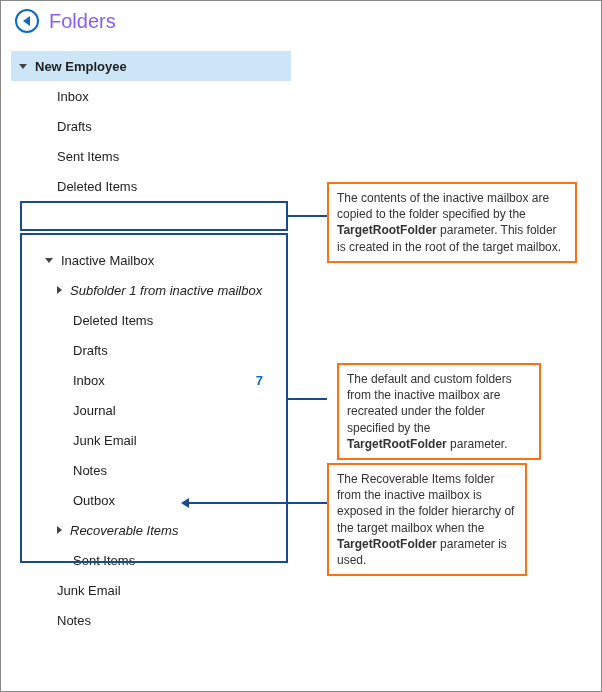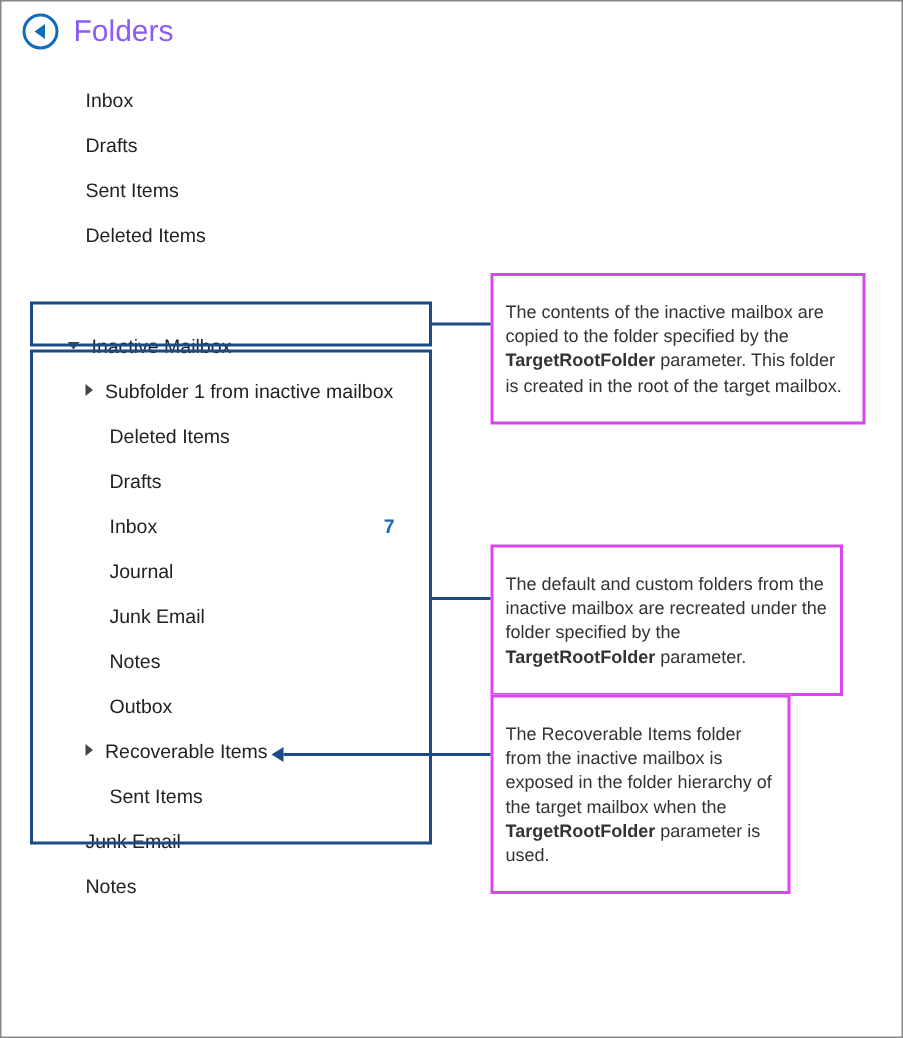--- a/index.html
+++ b/index.html
@@ -72,39 +72,39 @@
   }
   .selected {
     background: #cde6f7;
   }
   .bold { font-weight: 600; }
   .pad0 { padding-left: 22px; } 
   .pad0 .tri { margin-left: -14px; }
   .pad1 { padding-left: 46px; }
   .pad1t { padding-left: 34px; margin-top: 44px; } 
   .pad2 { padding-left: 62px; }
-  .pad2t { padding-left: 46px; } 
+  .pad2t { padding-left: 46px; font-style: italic; } 
   .count {
     margin-left: auto;
     margin-right: 28px;
     color: #0f6cbd;
     font-weight: 600;
   }
   .box1 {
     position: absolute;
     border: 2px solid #1a4a8a;
     pointer-events: none;
   }
   .callout {
     position: absolute;
-    border: 2px solid #d946ef;
+    border: 2px solid #f97316;
     background: #fff;
     font-size: 12px;
     line-height: 1.35;
-    padding: 16px 8px;
+    padding: 6px 8px;
     color: #333;
   }
   .callout b { font-weight: 700; }
   .connector {
     position: absolute;
     height: 2px;
     background: #1a4a8a;
     pointer-events: none;
   }
   .arrowhead-left {
@@ -123,20 +123,24 @@
 
   <div class="header">
     <div class="back-circle">
       <div class="back-arrow"></div>
     </div>
     <div class="header-title">Folders</div>
   </div>
 
   <div class="left-pane">
 
+    <div class="row selected bold pad0">
+      <span class="tri tri-down"></span>
+      <span>New Employee</span>
+    </div>
 
     <div class="row pad1">
       <span>Inbox</span>
     </div>
     <div class="row pad1">
       <span>Drafts</span>
     </div>
     <div class="row pad1">
       <span>Sent Items</span>
     </div>
@@ -196,21 +200,21 @@
 
   <div class="box1" style="left:19px; top:200px; width:268px; height:30px;"></div>
 
   <div class="box1" style="left:19px; top:232px; width:268px; height:330px;"></div>
 
   <div class="callout" style="left:326px; top:181px; width:250px;">
     <span>The contents of the inactive mailbox are copied to the folder specified by the </span><b>TargetRootFolder</b><span> parameter. This folder is created in the root of the target mailbox.</span>
   </div>
   <div class="connector" style="left:287px; top:214px; width:39px;"></div>
 
-  <div class="callout" style="left:326px; top:362px; width:235px;">
+  <div class="callout" style="left:336px; top:362px; width:204px;">
     <span>The default and custom folders from the inactive mailbox are recreated under the folder specified by the </span><b>TargetRootFolder</b><span> parameter.</span>
   </div>
   <div class="connector" style="left:287px; top:397px; width:39px;"></div>
 
   <div class="callout" style="left:326px; top:462px; width:200px;">
     <span>The Recoverable Items folder from the inactive mailbox is exposed in the folder hierarchy of the target mailbox when the </span><b>TargetRootFolder</b><span> parameter is used.</span>
   </div>
   <div class="connector" style="left:188px; top:501px; width:138px;"></div>
   <div class="arrowhead-left" style="left:180px; top:497px;"></div>
 

